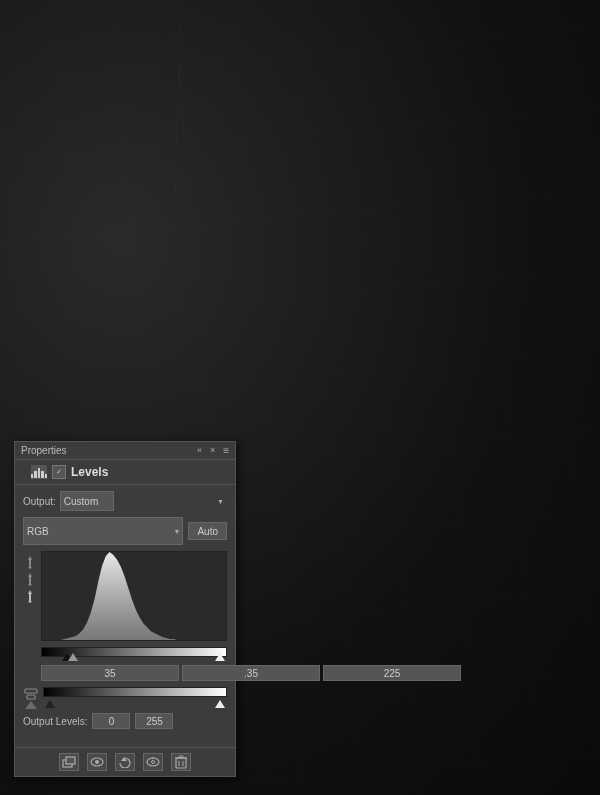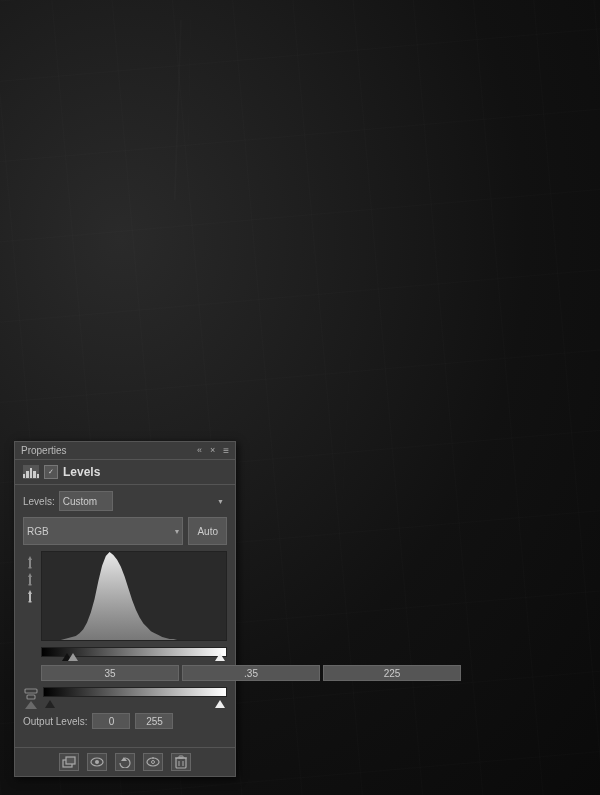--- a/index.html
+++ b/index.html
@@ -79,21 +79,21 @@
     .panel-controls {
       display: flex;
       gap: 4px;
     }
 
     
     .panel-header {
       display: flex;
       align-items: center;
       gap: 5px;
-      padding: 5px 8px;
+      padding: 5px 16px;
       border-bottom: 1px solid #555;
       background: #3c3c3c;
     }
 
     .panel-icon-levels {
       width: 16px;
       height: 14px;
       background: #555;
       display: flex;
       align-items: flex-end;
@@ -201,21 +201,21 @@
       color: #aaa;
       pointer-events: none;
     }
 
     .auto-btn {
       background: #555;
       border: 1px solid #666;
       color: #ccc;
       font-size: 10px;
       padding: 2px 8px;
-      height: 28px;
+      height: 18px;
       cursor: pointer;
       white-space: nowrap;
     }
 
     
     .histogram-area {
       background: #2a2a2a;
       height: 90px;
       margin-bottom: 4px;
       position: relative;
@@ -351,21 +351,21 @@
 
     <div style="width:14px;height:14px;border:1px solid #777;background:#555;display:flex;align-items:center;justify-content:center;">
       <span style="font-size:7px;color:#ccc;">✓</span>
     </div>
     <span class="panel-section-title">Levels</span>
   </div>
 
   <div class="panel-body">
 
     <div class="preset-row">
-      <span class="preset-label">Levels:</span>
+      <span class="preset-label">Output:</span>
       <div class="preset-select-wrap">
         <select class="preset-select">
           <option>Custom</option>
         </select>
       </div>
     </div>
 
     <div class="channel-row">
       <div class="channel-select-wrap">
         <select class="channel-select">

